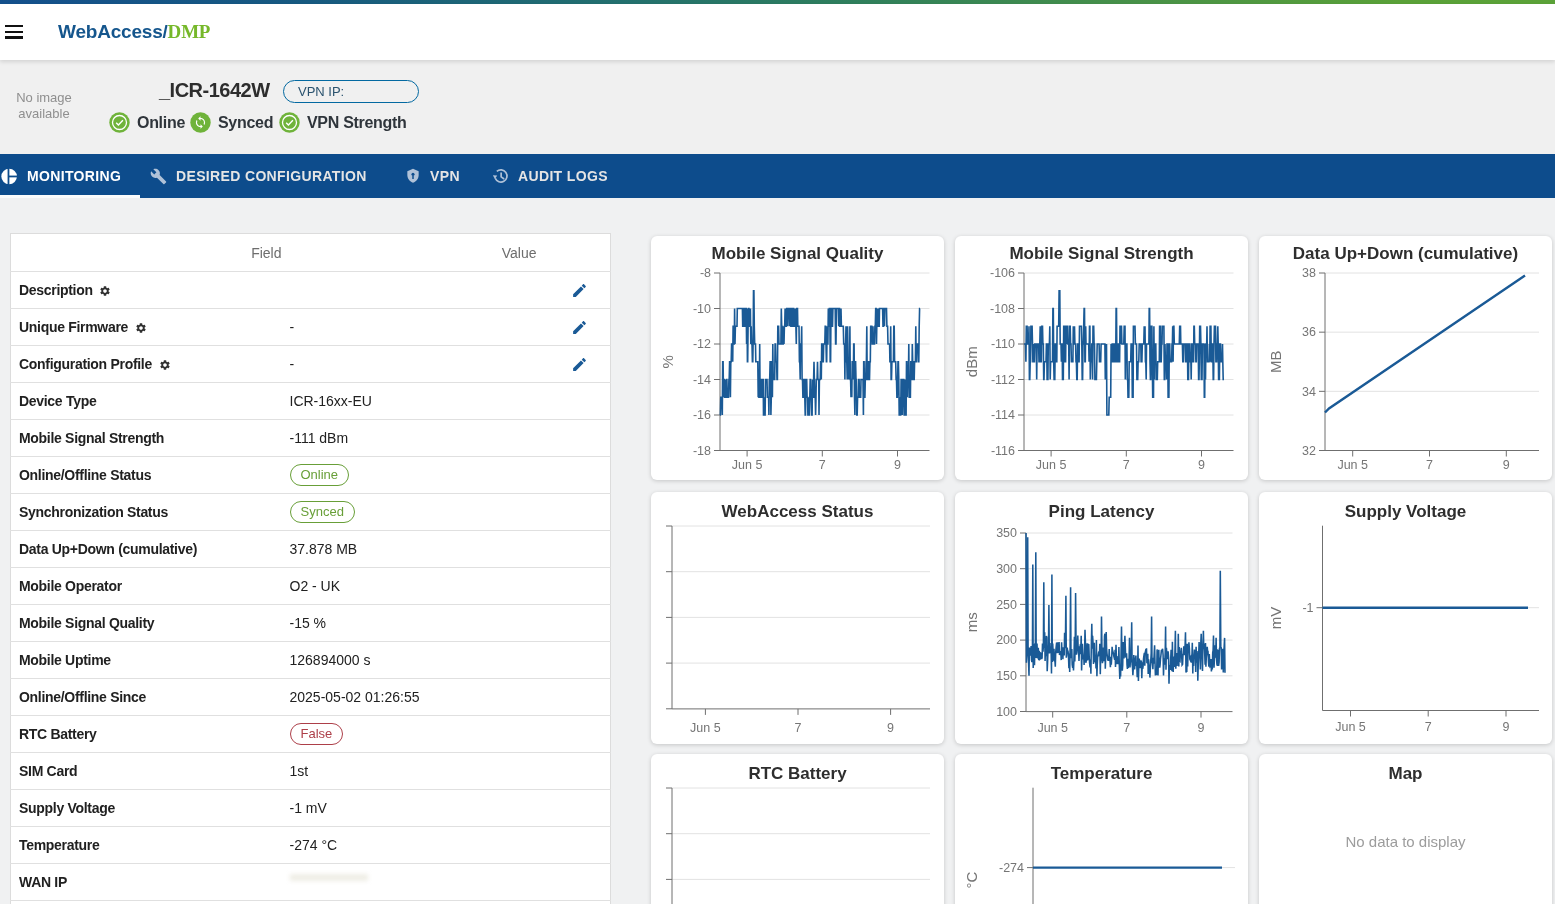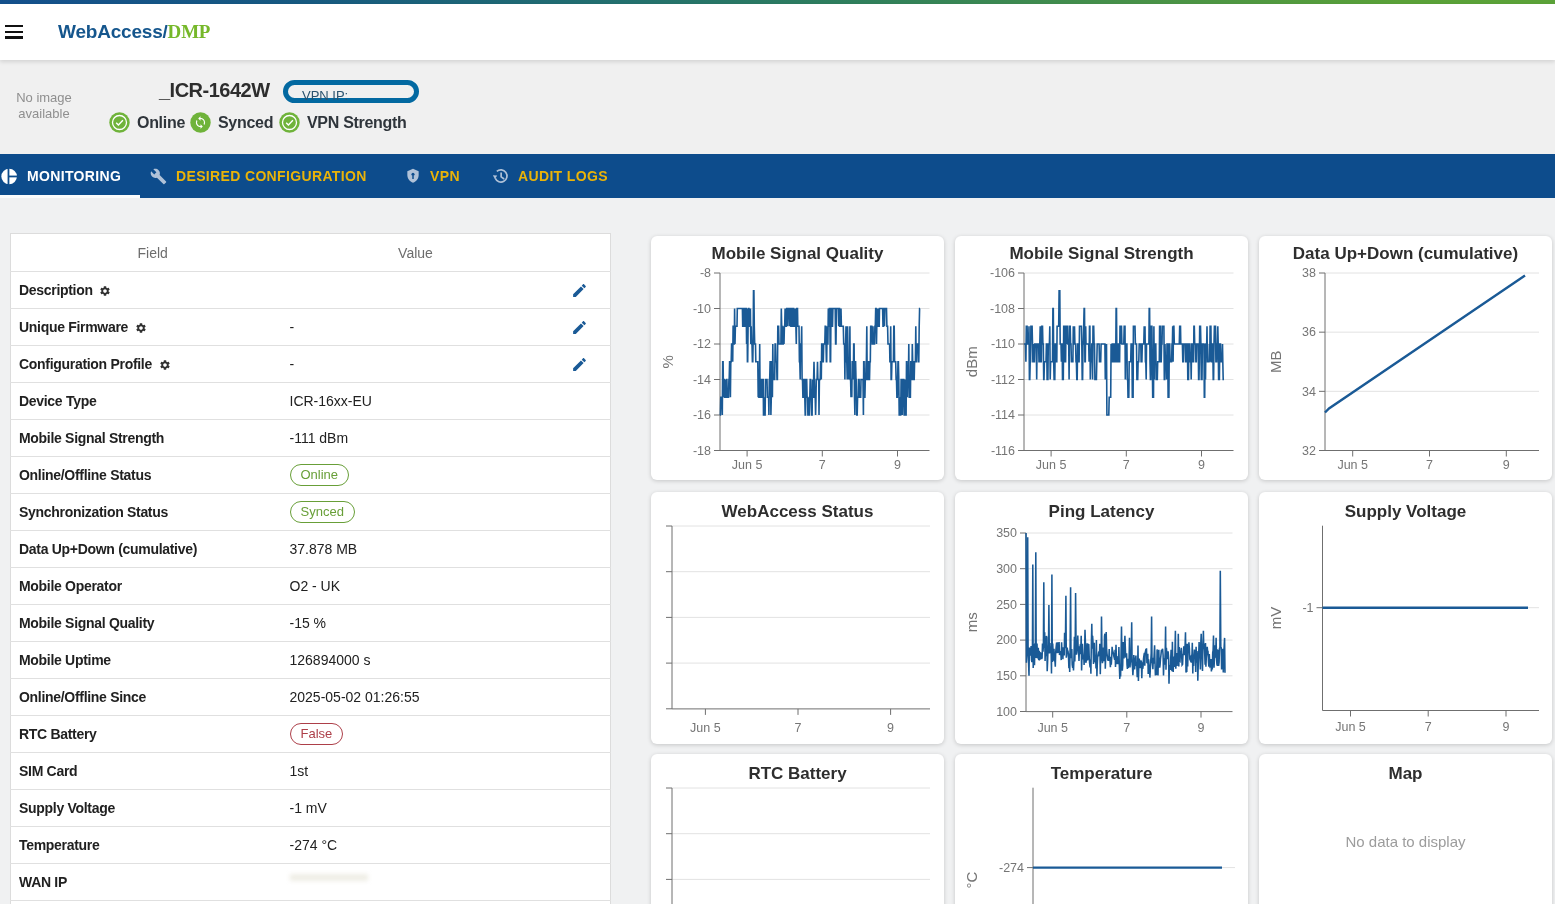--- a/index.html
+++ b/index.html
@@ -9,34 +9,34 @@
   box-shadow:0 2px 4px rgba(0,0,0,0.12); z-index:5; }
 .burger { position:absolute; left:5px; top:21px; width:18px; height:14px; }
 .burger div { height:2.4px; background:#111; margin-bottom:3.2px; }
 .logo { position:absolute; left:58px; top:17px; font-size:19px; font-weight:bold;
   letter-spacing:-0.2px; color:#15568d; }
 .logo span { color:#76b82a;font-family:Liberation Serif, serif; }
 .band { position:absolute; left:0; top:60px; width:1555px; height:94px; background:#f0f0f0; }
 .noimg { position:absolute; left:8px; top:30px; width:72px; text-align:center;
   font-size:13px; line-height:15.5px; color:#8f8f8f; }
 .devtitle { position:absolute; left:159px; top:19px; font-size:20px; font-weight:bold; letter-spacing:-0.5px; color:#2d2d2d; }
-.vpnpill { position:absolute; left:283px; top:20px; width:136px; height:23px; border:5px solid #0369a1;
+.vpnpill { position:absolute; left:283px; top:20px; width:136px; height:23px; border:1px solid #0369a1;
   border-radius:12px; font-size:13px; color:#2b536f; line-height:21px; padding-left:14px; }
 .st { position:absolute; top:52px; height:20px; }
 .st svg { position:absolute; left:0; top:0; }
 .st span { position:absolute; left:28px; top:2px; font-size:16px; font-weight:bold; letter-spacing:-0.3px; color:#2f353b; white-space:nowrap; }
 .nav { position:absolute; left:0; top:154px; width:1555px; height:44px; background:#0d4c8c; z-index:4; }
 .tab { position:absolute; top:0; height:44px; display:flex; align-items:center;
-  font-size:14px; font-weight:bold; letter-spacing:0.35px; color:#eab308; }
+  font-size:14px; font-weight:bold; letter-spacing:0.35px; color:#e5e5e5; }
 .tab svg { margin-right:9px; }
 .tab.active { color:#fff; }
 .ind { position:absolute; left:0; top:195px; width:140px; height:3px; background:#fafbfc; z-index:5; }
 .tbl { position:absolute; left:10px; top:233px; width:601px; background:#fff;
   border:1px solid #dcdcdc; border-collapse:collapse; }
-.tbl th { height:38px; font-size:14px; color:#6d6d6d; font-weight:normal; text-align:center; padding-left:13px; }
+.tbl th { height:38px; font-size:14px; color:#6d6d6d; font-weight:normal; text-align:right; padding-left:13px; }
 .tbl td { height:37px; border-top:1px solid #e0e0e0; font-size:14px; color:#212121; padding-left:8px; }
 .fld { font-weight:bold; width:263px; font-size:14.5px; letter-spacing:-0.3px; }
 .fld .gear { vertical-align:-2px; margin-left:3px; }
 .val { width:255px; }
 .act { text-align:right; padding-right:22px; }
 .act svg { vertical-align:middle; }
 .pill { display:inline-block; height:22px; line-height:20px; padding:0 10px;
   border:1px solid; border-radius:11px; font-size:13px; }
 .card { position:absolute; background:#fff; border-radius:6px;
   box-shadow:0 1px 4px rgba(0,0,0,0.18); }

